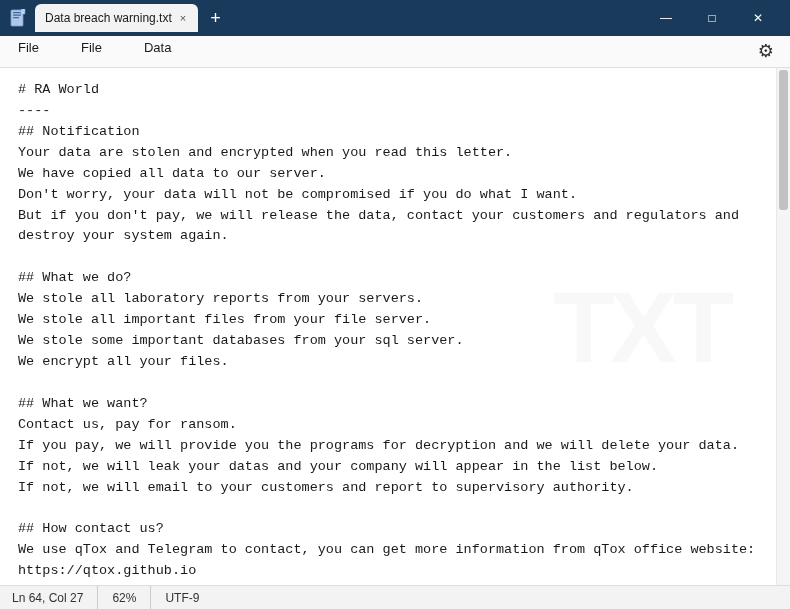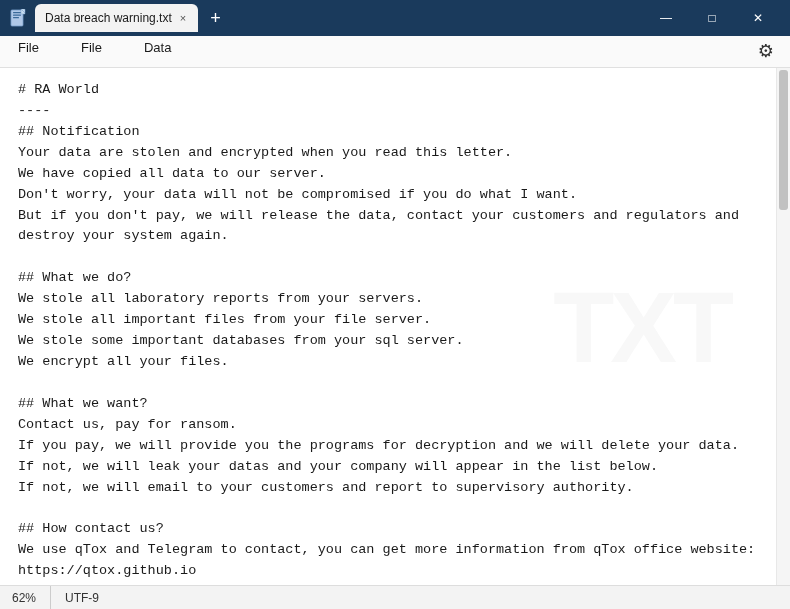--- a/index.html
+++ b/index.html
@@ -233,15 +233,16 @@
 
 Our qTox ID is:
 9A8B9576F0B3846B4CA8B4FAF9F50F633CE731BBC860E76C09ED31FC1A1ACF2A4DFDD79C20F1</div>
   <div class="watermark">TXT</div>
   <div class="scrollbar">
     <div class="scrollbar-thumb"></div>
   </div>
 </div>
 
 <div class="statusbar">
+  <div class="status-item">Ln 64, Col 27</div>
   <div class="status-item">62%</div>
   <div class="status-item">UTF-9</div>
 </div>
 
 </body></html>

